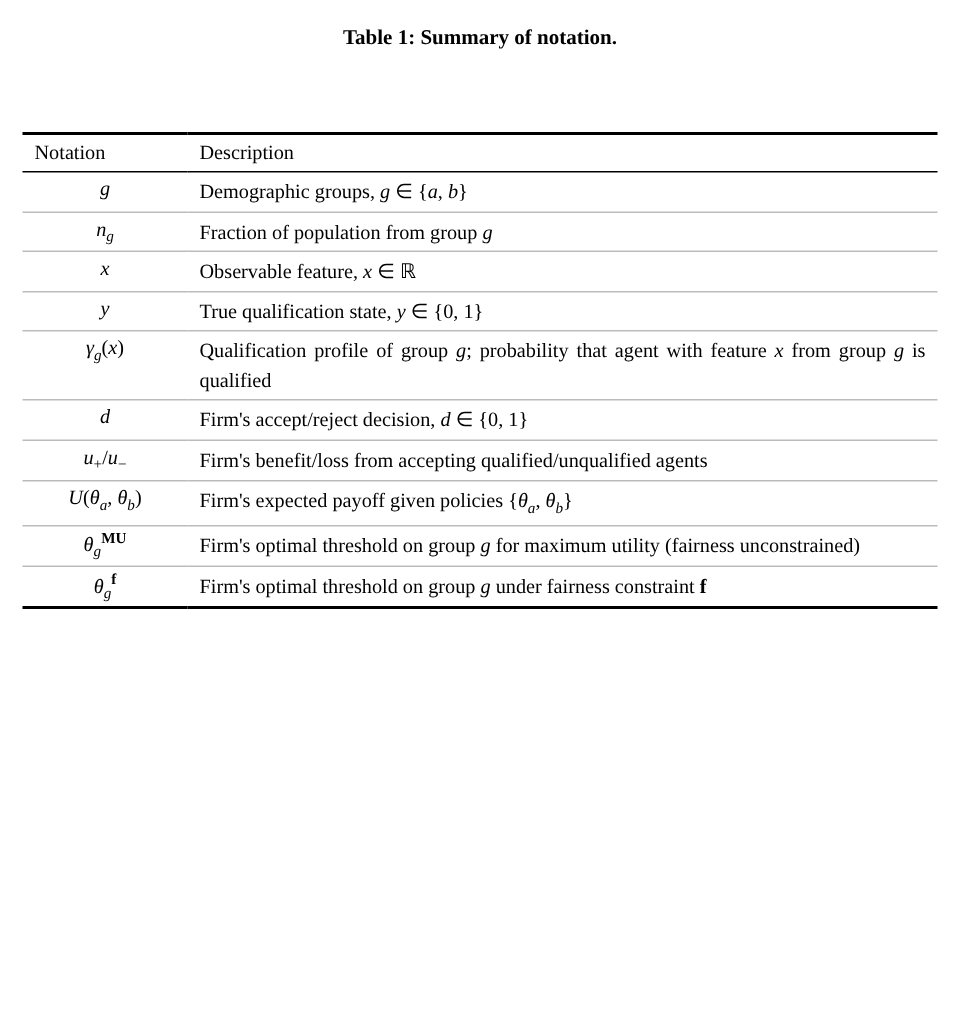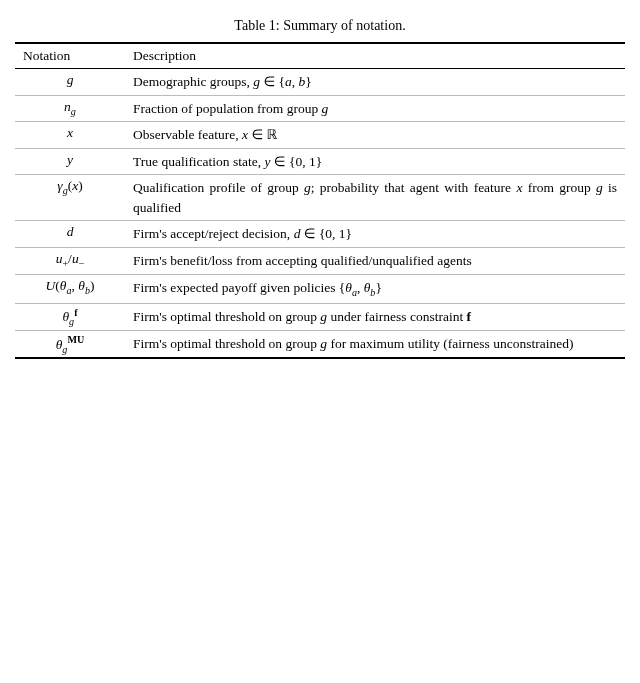--- a/index.html
+++ b/index.html
@@ -12,25 +12,26 @@
       min-height: 683px;
       display: flex;
       flex-direction: column;
       align-items: center;
       padding: 18px 12px;
     }
     .table-title {
       font-size: 14px;
       text-align: left;
       margin-bottom: 8px;
-      font-weight: normal;
+      font-weight: bold;
     }
     table {
       border-collapse: collapse;
       width: 610px;
+      margin-top: 46px;
     }
     thead tr {
       border-top: 2px solid #000;
       border-bottom: 1px solid #000;
     }
     tbody tr:last-child {
       border-bottom: 2px solid #000;
     }
     th {
       font-weight: normal;
@@ -97,21 +98,21 @@
       </tr>
       <tr class="row-border-top">
         <td class="notation"><i>u</i><sub>+</sub>/<i>u</i><sub>−</sub></td>
         <td class="description">Firm's benefit/loss from accepting qualified/unqualified agents</td>
       </tr>
       <tr class="row-border-top">
         <td class="notation"><i>U</i>(<i>θ<sub>a</sub></i>, <i>θ<sub>b</sub></i>)</td>
         <td class="description">Firm's expected payoff given policies {<i>θ<sub>a</sub></i>, <i>θ<sub>b</sub></i>}</td>
       </tr>
       <tr class="row-border-top">
+        <td class="notation"><i>θ<sub>g</sub></i><sup><b>MU</b></sup></td>
+        <td class="description">Firm's optimal threshold on group <i>g</i> for maximum utility (fairness unconstrained)</td>
+      </tr>
+      <tr class="row-border-top">
         <td class="notation"><i>θ<sub>g</sub></i><sup><b>f</b></sup></td>
         <td class="description">Firm's optimal threshold on group <i>g</i> under fairness constraint <b>f</b></td>
-      </tr>
-      <tr class="row-border-top">
-        <td class="notation"><i>θ<sub>g</sub></i><sup><b>MU</b></sup></td>
-        <td class="description">Firm's optimal threshold on group <i>g</i> for maximum utility (fairness unconstrained)</td>
       </tr>
     </tbody>
 </table>
 
 </body></html>

